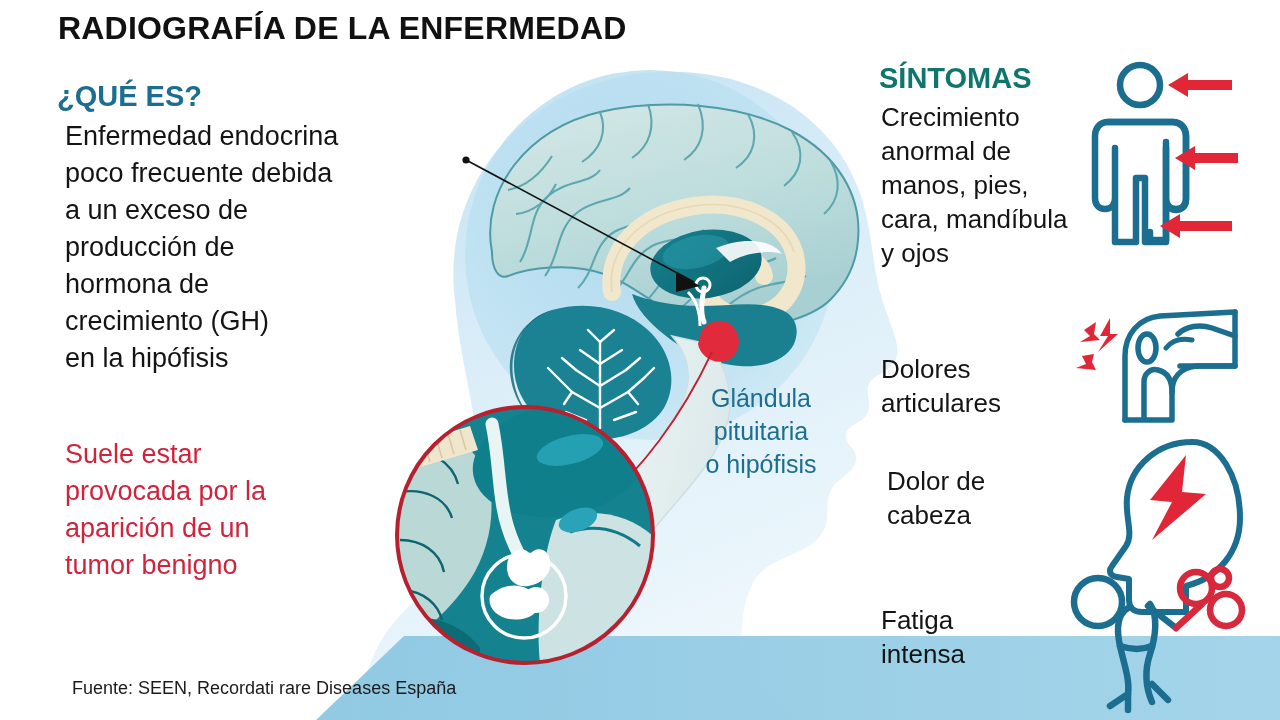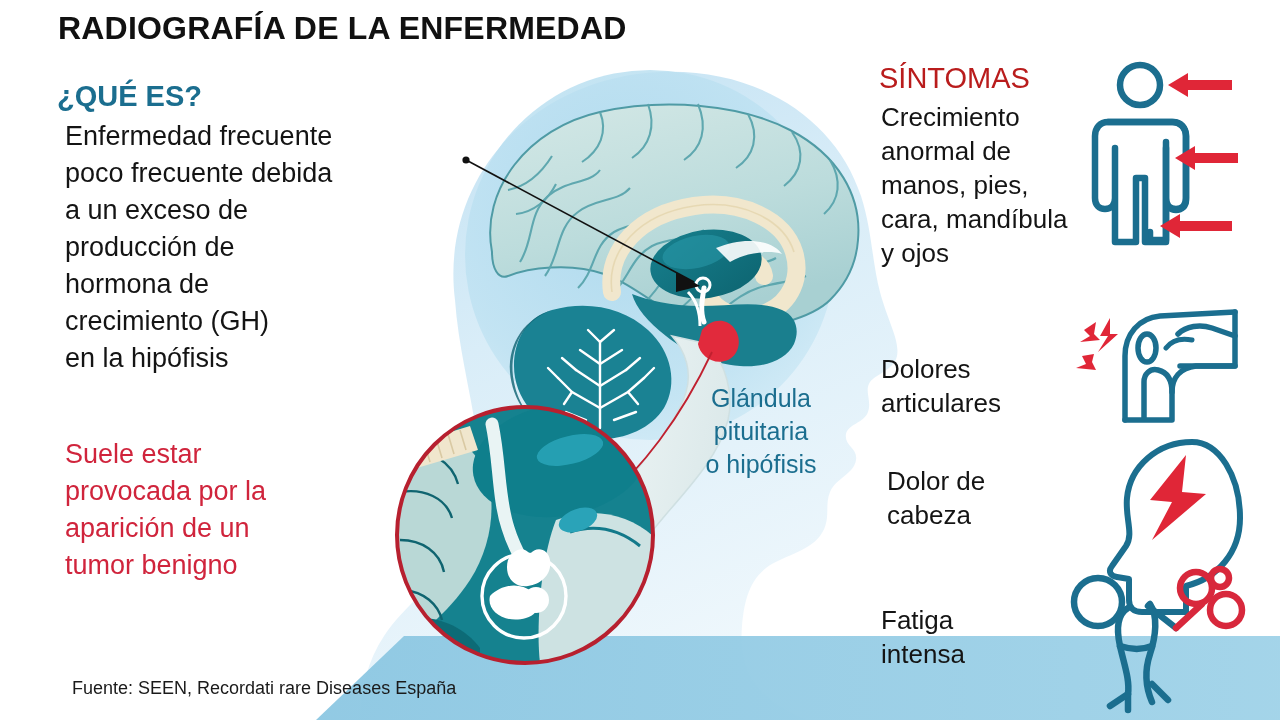--- a/index.html
+++ b/index.html
@@ -44,22 +44,22 @@
     top: 80px;
     font-size: 29px;
     font-weight: bold;
     color: #1b6e8f;
     white-space: nowrap;
   }
   #sintomas-heading {
     left: 879px;
     top: 62px;
     font-size: 29px;
-    font-weight: normal;
-    color: #b91c1c;
+    font-weight: bold;
+    color: #0f766e;
     white-space: nowrap;
   }
   #intro-paragraph {
     left: 65px;
     top: 118px;
     width: 410px;
     font-size: 27px;
     line-height: 37px;
     color: #141414;
   }
@@ -399,21 +399,21 @@
       <circle cx="1220" cy="578" r="9"></circle>
       <path d="M 1176 628 L 1202 604"></path>
     </g>
   </svg>
 
   <div class="layer-text" id="main-title">RADIOGRAFÍA DE LA ENFERMEDAD</div>
 
   <div class="layer-text" id="que-es-heading">¿QUÉ ES?</div>
 
   <div class="layer-text" id="intro-paragraph">
-    <span class="line-break">Enfermedad frecuente</span>
+    <span class="line-break">Enfermedad endocrina</span>
     <span class="line-break">poco frecuente debida</span>
     <span class="line-break">a un exceso de</span>
     <span class="line-break">producción de</span>
     <span class="line-break">hormona de</span>
     <span class="line-break">crecimiento (GH)</span>
     <span class="line-break">en la hipófisis</span>
   </div>
 
   <div class="layer-text" id="cause-paragraph">
     <span class="line-break">Suele estar</span>

